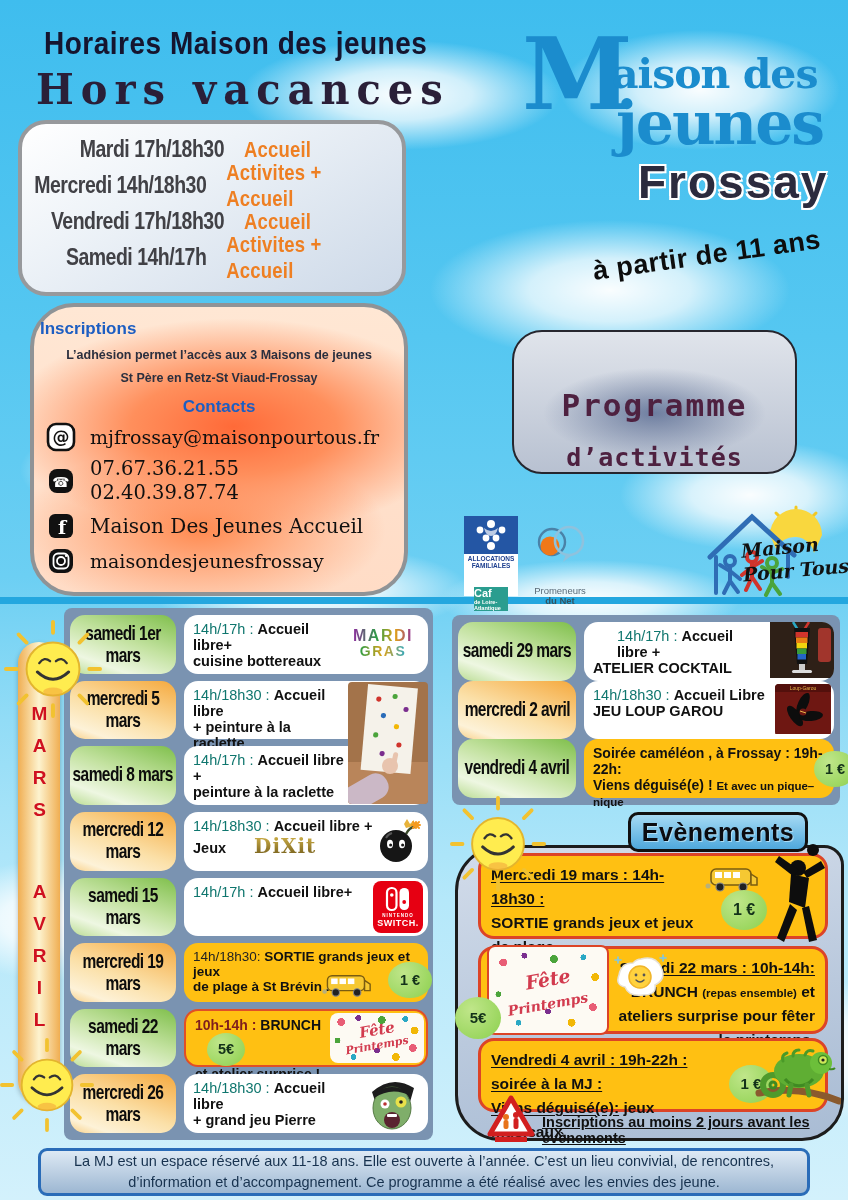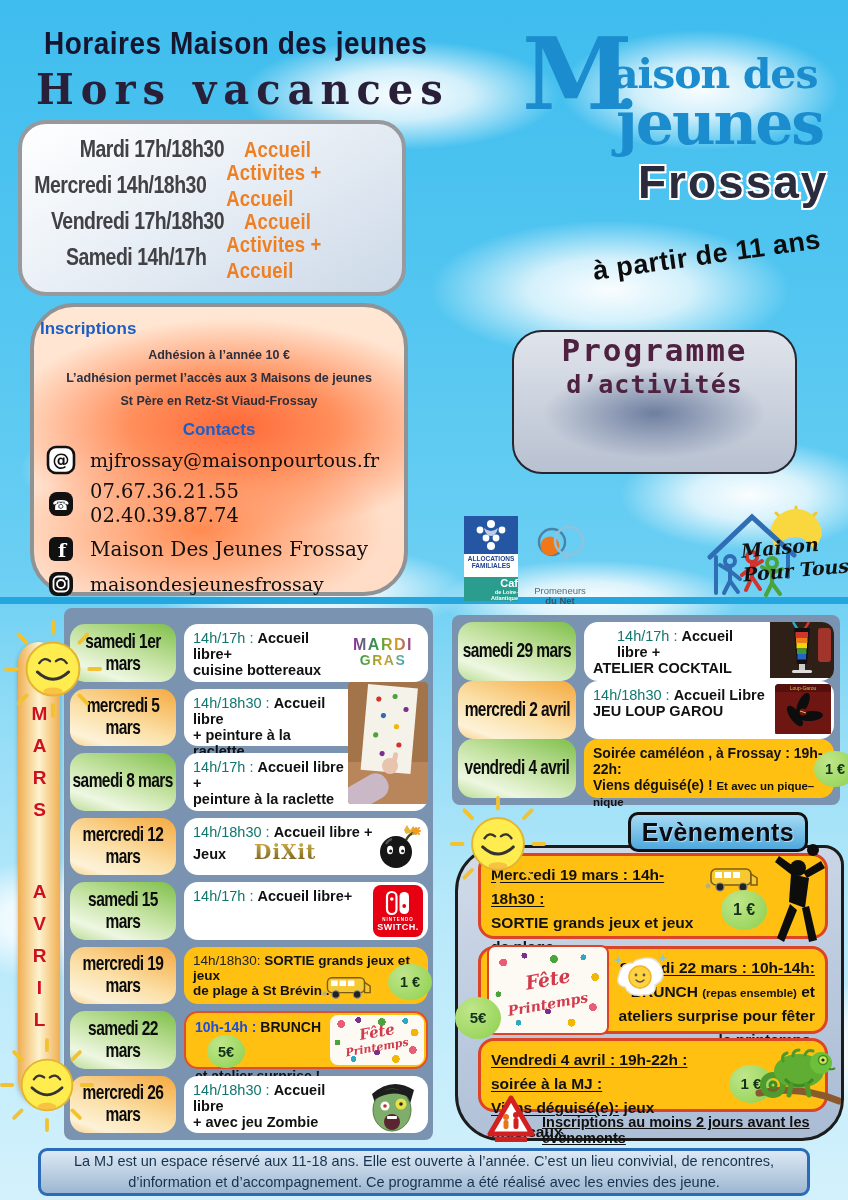--- a/index.html
+++ b/index.html
@@ -38,48 +38,48 @@
   
   .logo-m{position:absolute;left:522px;top:24px;font-family:"DejaVu Serif",serif;font-weight:bold;font-size:100px;line-height:1;color:#1b8ccd}
   .logo-aison{position:absolute;left:612px;top:50px;font-family:"DejaVu Serif",serif;font-weight:bold;font-size:41px;color:#1b8ccd;letter-spacing:-1px}
   .logo-jeunes{position:absolute;left:616px;top:88px;font-family:"DejaVu Serif",serif;font-weight:bold;font-size:60px;color:#1b8ccd;letter-spacing:-2px}
   .logo-frossay{position:absolute;left:638px;top:155px;font-weight:800;font-size:46px;color:#2b2b3e;letter-spacing:2px;
     text-shadow:-2px -2px 0 #fff,2px -2px 0 #fff,-2px 2px 0 #fff,2px 2px 0 #fff}
   .age{position:absolute;left:592px;top:240px;font-size:27px;font-weight:800;color:#0d0d0d;transform:rotate(-8deg);letter-spacing:.5px}
   .program-box{position:absolute;left:512px;top:330px;width:285px;height:144px;box-sizing:border-box;
     border:2.5px solid #26262e;border-radius:30px;
     background:radial-gradient(ellipse 55% 45% at 50% 58%,rgba(50,72,120,.6),rgba(50,72,120,0) 72%),linear-gradient(180deg,#e0e4eb,#b8c1d1);
-    display:flex;flex-direction:column;align-items:center;justify-content:flex-start;gap:2px}
+    display:flex;flex-direction:column;align-items:center;justify-content:flex-end;gap:20px}
   .prog1{font-family:"DejaVu Sans Mono",monospace;font-weight:bold;font-size:31px;color:#4e2140;letter-spacing:2px}
   .prog2{font-family:"DejaVu Sans Mono",monospace;font-weight:bold;font-size:25px;color:#4e2140;letter-spacing:1px}
   .prog3{font-family:"DejaVu Sans Mono",monospace;font-weight:bold;font-size:34px;color:#1a66c0;letter-spacing:1px;text-shadow:1.5px 1.5px 0 #2b2b3a;margin-top:4px}
 
   
   .caf{position:absolute;left:464px;top:516px;width:54px;height:80px;background:#fff;display:flex;flex-direction:column;align-items:center;font-weight:bold}
   .caf-top{width:54px;height:38px;background:#2456a4;position:relative}
   .caf-txt{font-size:6.5px;color:#1d3f8f;text-align:center;line-height:1.15;margin-top:1px}
-  .caf-teal{width:54px;flex:1;background:#2a9d8f;color:#fff;text-align:right;margin-top:7px;padding-top:1px}
+  .caf-teal{width:34px;flex:1;background:#2a9d8f;color:#fff;text-align:left;margin-top:17px;padding-top:1px}
   .caf-name{font-size:11px;line-height:1}
   .caf-region{font-size:5.5px;line-height:1.1}
   .pdn{position:absolute;left:528px;top:524px;width:64px;height:74px;text-align:center}
   .pdn-txt1{font-size:9.5px;color:#5a6b78;line-height:1.1;margin-top:14px}
   .pdn-txt2{font-size:9.5px;color:#33535f;font-weight:bold;line-height:1.1}
   .mpt{position:absolute;left:700px;top:505px;width:148px;height:95px}
   .mpt-text{position:absolute;right:0;top:30px;font-family:"DejaVu Serif",serif;font-style:italic;font-weight:bold;font-size:19px;line-height:1.25;color:#111;transform:rotate(-5deg);text-align:left}
 
   
   .month-bar{position:absolute;left:18px;top:642px;width:42px;height:460px;border-radius:21px;
     background:linear-gradient(90deg,#f0ae52,#fdf3cf 50%,#f0ae52);box-shadow:0 2px 5px rgba(0,0,0,.25);
     display:flex;flex-direction:column;align-items:center;justify-content:center;gap:50px;z-index:2}
   .month{writing-mode:vertical-rl;text-orientation:upright;font-weight:800;font-size:19px;color:#cf1020;letter-spacing:11px}
   .sun{position:absolute;z-index:6}
 
   
   .panel{background:#7a93b1;border-radius:8px;box-sizing:border-box;position:absolute}
-  .panel-left{left:64px;top:608px;width:369px;height:532px;padding:16px 5px 7px 6px;display:flex;flex-direction:column;gap:7px}
+  .panel-left{left:64px;top:608px;width:369px;height:532px;padding:7px 5px 7px 6px;display:flex;flex-direction:column;gap:7px}
   .panel-right{left:452px;top:615px;width:388px;height:190px;padding:7px 6px;display:flex;flex-direction:column;}
   .row{display:flex;gap:8px;flex:1;min-height:0}
   .pill{width:106px;flex-shrink:0;border-radius:15px;display:flex;align-items:center;justify-content:center;text-align:center;
     font-weight:800;font-size:16px;color:#0c0c0c;letter-spacing:-.6px;line-height:1.05}
   .pill>span{display:block;transform:scale(.97,1.3)}
   .pill.green{background:linear-gradient(200deg,#7fbf4b 0%,#c3e2a0 45%,#eef7e2 78%,#b9dc92 100%)}
   .pill.orange{background:linear-gradient(200deg,#f5a93e 0%,#fbe0a8 55%,#fdf2d8 85%,#f8d088 100%)}
   .pill-r{width:118px}
   .card{flex:1;background:#fff;border-radius:14px;padding:6px 9px;position:relative;font-size:14.5px;color:#111;box-sizing:border-box}
   .card .t{color:#0f766e}
@@ -174,21 +174,20 @@
       <span class="sched-act">Accueil</span>
     </div>
     <div class="sched-row">
       <span class="sched-day">Samedi 14h/17h</span>
       <span class="sched-act">Activites + Accueil</span>
     </div>
   </div>
 
   <div class="ins-box">
     <div class="ins-title">Inscriptions</div>
-    <div class="ins-line">Adhésion à l’année 10 €</div>
     <div class="ins-line">L’adhésion permet l’accès aux 3 Maisons de jeunes</div>
     <div class="ins-line">St Père en Retz-St Viaud-Frossay</div>
     <div class="contacts-title">Contacts</div>
 
     <div class="contact-row">
       <svg class="cicon" viewBox="0 0 30 30">
           <rect x="2" y="2" width="26" height="26" rx="8" fill="#fff" stroke="#111" stroke-width="2.6"></rect>
           <text x="15" y="21" font-size="17" font-weight="bold" fill="#111" text-anchor="middle" font-family="DejaVu Sans">@</text>
         </svg>
       <span class="c-serif">mjfrossay@maisonpourtous.fr</span>
@@ -201,21 +200,21 @@
       <span class="phones">
         <div>07.67.36.21.55</div>
         <div>02.40.39.87.74</div>
       </span>
     </div>
     <div class="contact-row">
       <svg class="cicon" viewBox="0 0 30 30">
           <rect x="3" y="3" width="24" height="24" rx="6" fill="#111"></rect>
           <text x="16" y="23" font-size="19" font-weight="bold" fill="#fff" text-anchor="middle" font-family="DejaVu Serif">f</text>
         </svg>
-      <span class="c-serif" style="font-size:20px">Maison Des Jeunes Frossay</span>
+      <span class="c-serif" style="font-size:20px">Maison Des Jeunes Accueil</span>
     </div>
     <div class="contact-row">
       <svg class="cicon" viewBox="0 0 30 30">
           <rect x="3" y="3" width="24" height="24" rx="8" fill="#111"></rect>
           <rect x="7.5" y="7.5" width="15" height="15" rx="4.5" fill="none" stroke="#fff" stroke-width="1.8"></rect>
           <circle cx="15" cy="15" r="4" fill="none" stroke="#fff" stroke-width="1.8"></circle>
           <circle cx="20.2" cy="9.8" r="1.3" fill="#fff"></circle>
         </svg>
       <span class="c-serif">maisondesjeunesfrossay</span>
     </div>
@@ -455,39 +454,39 @@
             <span>1 €</span>
           </div>
       </div>
     </div>
 
     <div class="row">
       <div class="pill green">
           <span>samedi 22 mars</span>
         </div>
       <div class="card amber redline" style="padding-right:102px;font-size:14px">
-        <b class="t" style="color:#1d4ed8">10h-14h :</b>&nbsp;<b>BRUNCH</b><span class="price inline">
+        <b class="t" style="color:#7f1d1d">10h-14h :</b>&nbsp;<b>BRUNCH</b><span class="price inline">
             <span>5€</span>
           </span>
         <div class="l2"><b>et atelier surprise !</b></div>
         <div class="fete" style="right:2px;top:2px;bottom:2px;width:94px">
           <div class="fete-dots"></div>
           <div class="fete-t" style="font-size:15px;margin-top:8px">Fête</div>
           <div class="fete-t" style="font-size:11px">Printemps</div>
         </div>
       </div>
     </div>
 
     <div class="row">
       <div class="pill orange">
           <span>mercredi 26 mars</span>
         </div>
       <div class="card" style="padding-right:70px">
         <span class="t">14h/18h30 :</span>&nbsp;<b>Accueil  libre</b>
-        <div class="l2"><b>+       avec jeu Zombie</b></div>
+        <div class="l2"><b>+       grand jeu Pierre</b></div>
         <svg class="zombie" viewBox="0 0 56 54">
           <path d="M8 16 Q28 -2 50 12 L46 26 Q28 14 12 28 Z" fill="#1d1d1d"></path>
           <ellipse cx="28" cy="32" rx="19" ry="21" fill="#7fae6a" stroke="#557a44" stroke-width="1"></ellipse>
           <path d="M10 22 Q28 10 47 20 L44 16 Q28 6 12 16 Z" fill="#1d1d1d"></path>
           <circle cx="21" cy="28" r="4.5" fill="#fff"></circle>
             <circle cx="21" cy="28" r="1.8" fill="#b33"></circle>
           <circle cx="37" cy="26" r="5.5" fill="#e8e14a"></circle>
             <circle cx="37" cy="26" r="1.8" fill="#222"></circle>
           <ellipse cx="28" cy="44" rx="8" ry="8" fill="#5a2430"></ellipse>
           <rect x="23" y="38" width="10" height="3" rx="1" fill="#fff"></rect>

